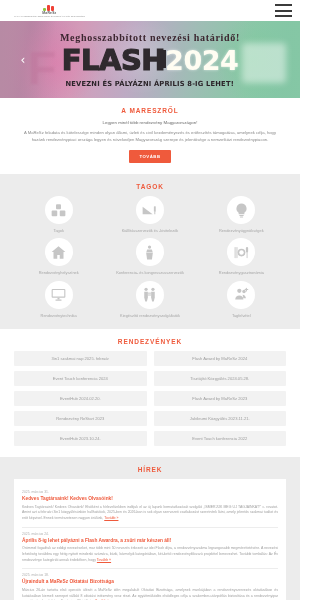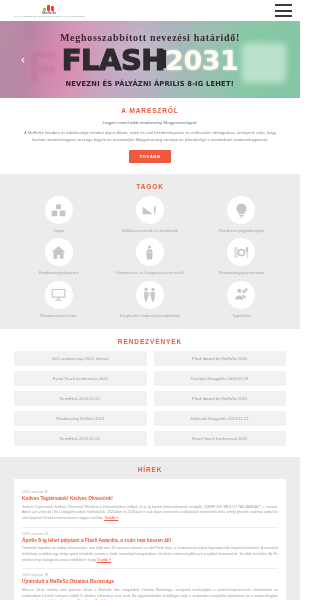--- a/index.html
+++ b/index.html
@@ -241,21 +241,21 @@
   <div class="hero-edge-r"></div>
   <div class="hero-ghost">F</div>
   <div class="hero-ghost-r"></div>
 
   <div class="hero-arrow left">‹</div>
 
   <div class="hero-inner">
     <div class="hero-kicker">Meghosszabbított nevezési határidő!</div>
     <div class="hero-title-row">
       <div class="hero-flash">FLASH</div>
-      <div class="hero-year">2031</div>
+      <div class="hero-year">2024</div>
     </div>
     <div class="hero-sub">NEVEZNI ÉS PÁLYÁZNI ÁPRILIS 8-IG LEHET!</div>
   </div>
 </section>
 
 <section class="section white">
   <div class="sec-title">A MARESZRŐL</div>
   <div class="about-lead">Legyen minél több rendezvény Magyarországon!</div>
   <div class="about-body">A MaReSz feladata és kötelessége minden olyan állami, üzleti és civil kezdeményezés és erőfeszítés támogatása, amelynek célja, hogy hazánk rendezvénypiaci országa legyen és növekedjen Magyarország szerepe és jelentősége a nemzetközi rendezvénypiacon.</div>
   <button class="btn-primary">TOVÁBB</button>

